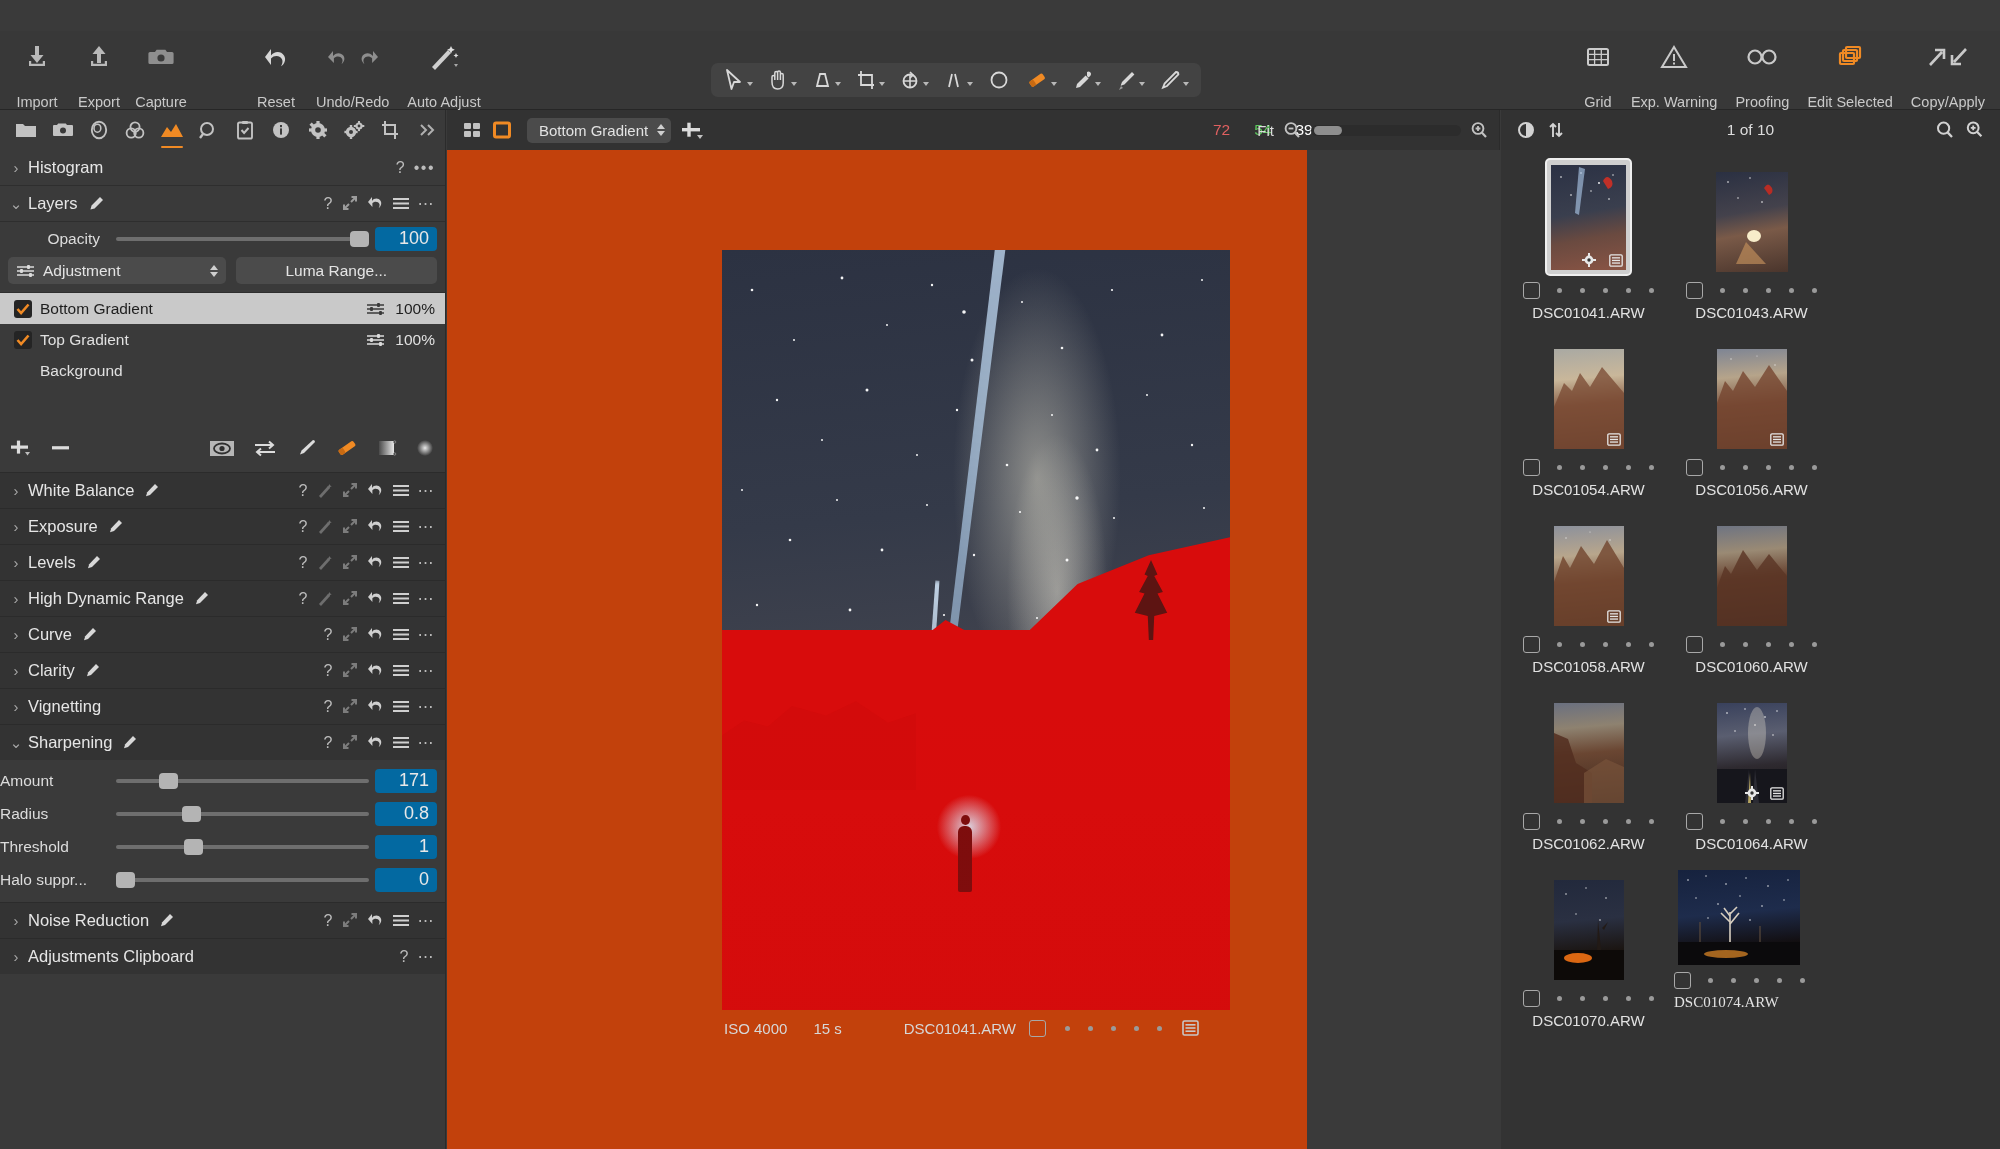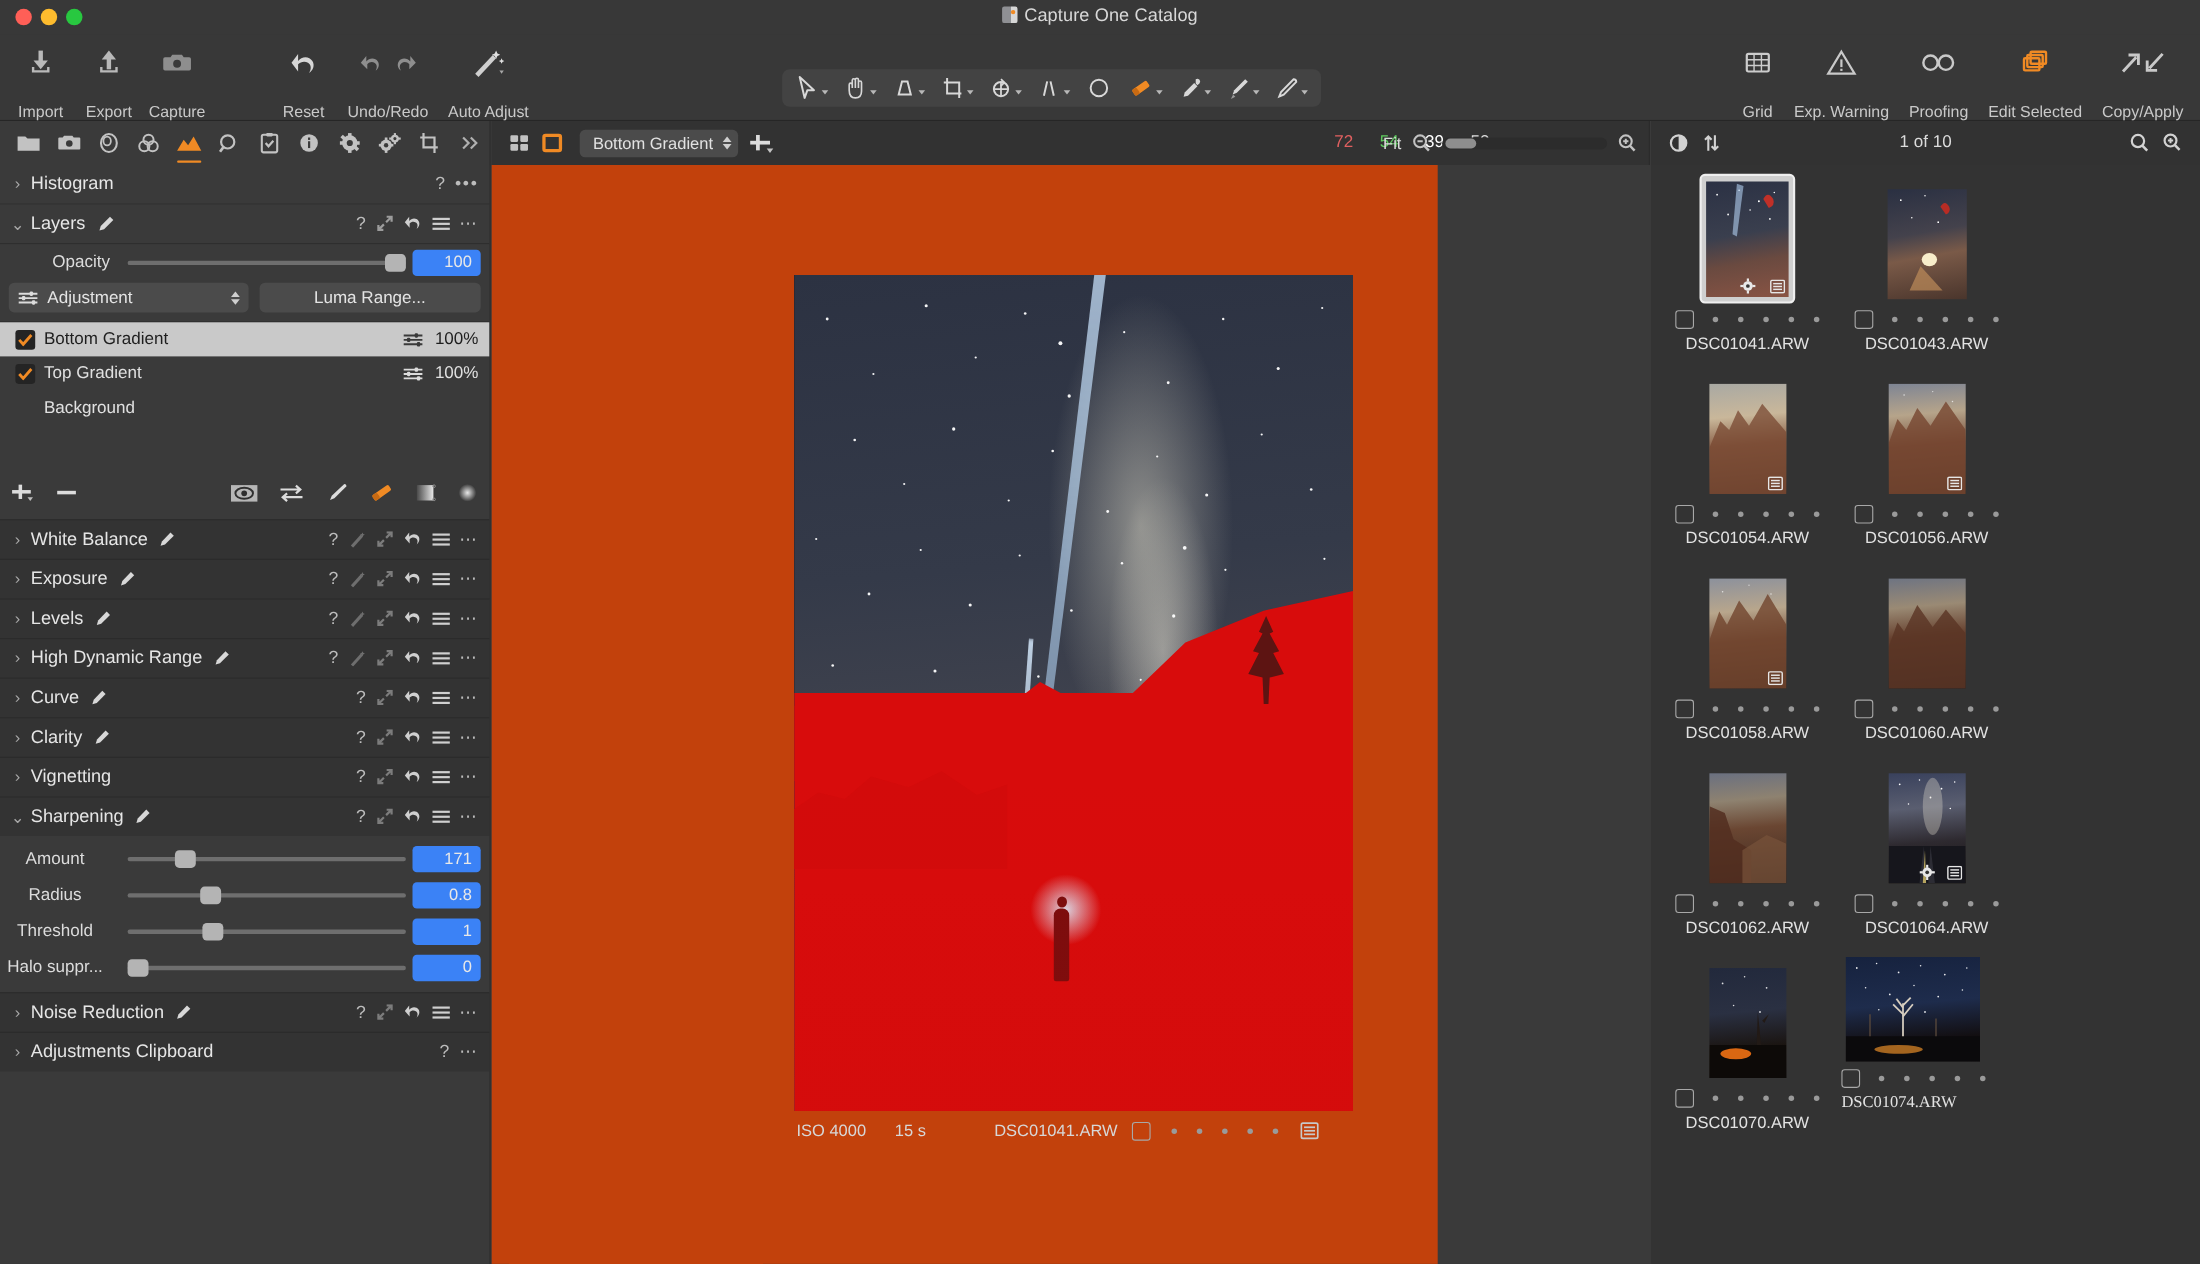--- a/index.html
+++ b/index.html
@@ -112,21 +112,21 @@
   .sec-title{ font-size:16.5px; color:#e6e6e6; margin-left:2px; }
   .sec-icons{ margin-left:auto; display:flex; align-items:center; gap:9px; }
   .qm{ font-size:16px;color:#bcbcbc;cursor:pointer; }
   .dots3{ letter-spacing:1.5px;font-size:16px;color:#bcbcbc;cursor:pointer;line-height:10px; }
 
   .layers-body{ background:#3a3a3a; padding-bottom:2px; }
   .opacity-row{ display:flex; align-items:center; height:33px; padding:0 8px 0 0; }
   .opacity-row label{ width:110px; text-align:right; font-size:15.5px; color:#dcdcdc; padding-right:10px;}
   .sl-track{ flex:1; height:4px; background:#6e6e6e; border-radius:2px; position:relative; margin:0 6px; cursor:pointer;}
   .sl-knob{ position:absolute; top:-6px; width:19px;height:16px;background:#b4b4b4;border-radius:4px; }
-  .num-box{ width:62px;height:24px;background:#3b82f6;border-radius:4px; display:flex;align-items:center;justify-content:flex-end;padding-right:8px;font-size:15px;color:#e8e8e8; }
+  .num-box{ width:62px;height:24px;background:#0369a1;border-radius:4px; display:flex;align-items:center;justify-content:flex-end;padding-right:8px;font-size:18px;color:#e8e8e8; }
 
   .mode-row{ display:flex; gap:10px; padding:2px 8px 8px 8px; }
   .mode-select{
     flex:1; height:27px; background:#4b4b4b; border-radius:5px;
     display:flex;align-items:center; padding:0 8px; gap:8px; cursor:pointer;
   }
   .mode-select span{ font-size:15.5px;color:#e4e4e4; }
   .luma-btn{
     flex:1; height:27px; background:#4b4b4b; border-radius:5px;
     display:flex;align-items:center;justify-content:center; font-size:15.5px;color:#e4e4e4;cursor:pointer;
@@ -153,21 +153,21 @@
 
   .adj-row{
     height:36px; display:flex; align-items:center; padding:0 10px 0 6px;
     border-top:1px solid #2b2b2b; background:#333333;
   }
   .adj-row .sec-title{ font-size:16.5px; }
   .brush-ic{ margin-left:8px; }
 
   .sharp-body{ background:#3a3a3a; padding:4px 0 6px 0; }
   .sharp-row{ display:flex; align-items:center; height:33px; padding-right:8px; }
-  .sharp-row label{ width:110px; text-align:center; font-size:15.5px; color:#dcdcdc; padding-right:10px;}
+  .sharp-row label{ width:110px; text-align:left; font-size:15.5px; color:#dcdcdc; padding-right:10px;}
 
   
   .viewer{
     position:absolute; left:447px; top:150px; width:860px; bottom:0;
     background:#c2410c;
   }
   .photo-wrap{ position:absolute; left:275px; top:100px; width:508px; height:760px; }
   .photo{ width:508px; height:760px; position:relative; overflow:hidden; background:#09111e; }
   .sky{
     position:absolute; inset:0;
@@ -269,30 +269,20 @@
   .t-j{background:linear-gradient(175deg,#16223e 0%,#1e2c4c 45%,#120e10 78%,#080608 100%);}
   .tstars{ position:absolute; inset:0; }
 
   svg{ display:block; }
 </style>
 </head>
 <body>
 
 <div class="app">
 
-  <div class="titlebar">
-    <div class="traffic">
-      <span class="dot r"></span>
-      <span class="dot y"></span>
-      <span class="dot g"></span>
-    </div>
-    <div class="win-title">
-      <span class="appicon"></span><span>Capture One Catalog</span>
-    </div>
-  </div>
 
   <div class="toolbar">
 
     <div class="tb-group" style="left:6px;">
       <div class="tb-item">
         <div class="gl">
           <svg width="30" height="30" viewBox="0 0 30 30">
               <g fill="#b9b9b9">
                 <rect x="13" y="4" width="4" height="13"></rect>
                 <path d="M15 21 L8.5 13 h13 Z"></path>

